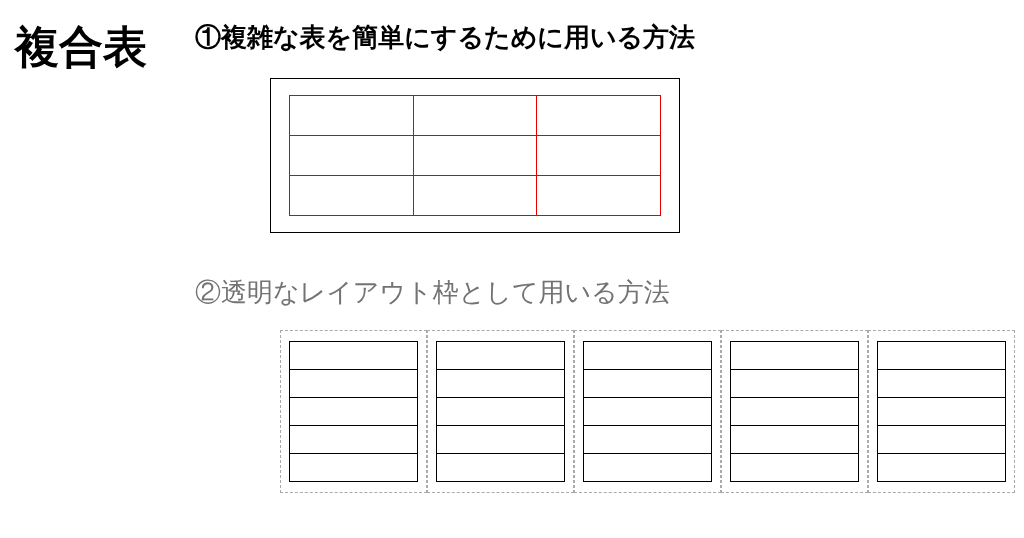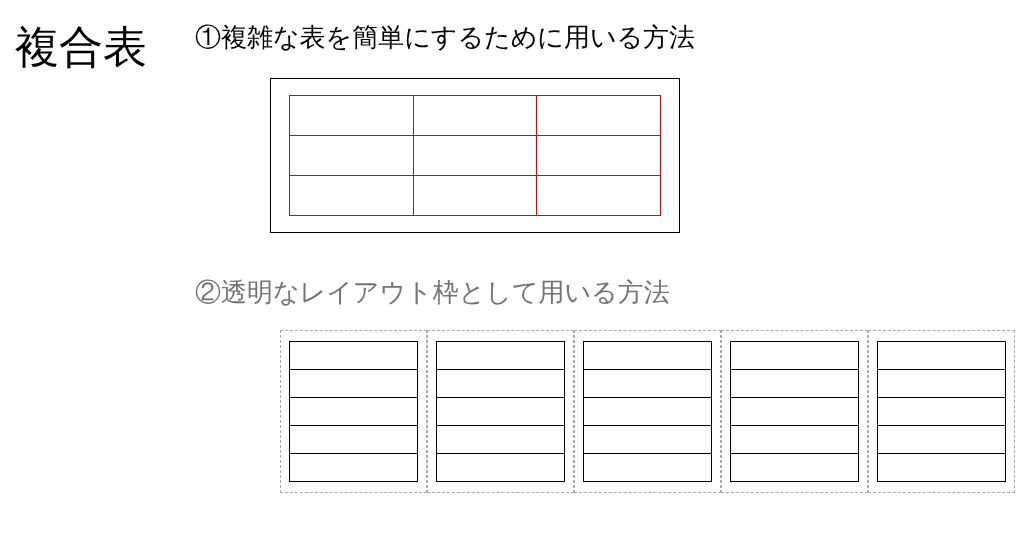--- a/index.html
+++ b/index.html
@@ -13,29 +13,29 @@
       background: #ffffff;
       font-family: "Hiragino Sans", "Meiryo", sans-serif;
       position: relative;
       padding: 20px;
     }
     .main-title {
       position: absolute;
       top: 18px;
       left: 15px;
       font-size: 44px;
-      font-weight: normal;
+      font-weight: bold;
       color: #000;
     }
     .description-1 {
       position: absolute;
       top: 20px;
       left: 195px;
       font-size: 26px;
-      font-weight: 400;
+      font-weight: 700;
       color: #000;
     }
     .description-2 {
       position: absolute;
       top: 275px;
       left: 195px;
       font-size: 26px;
       font-weight: 500;
       color: #737373;
     }

